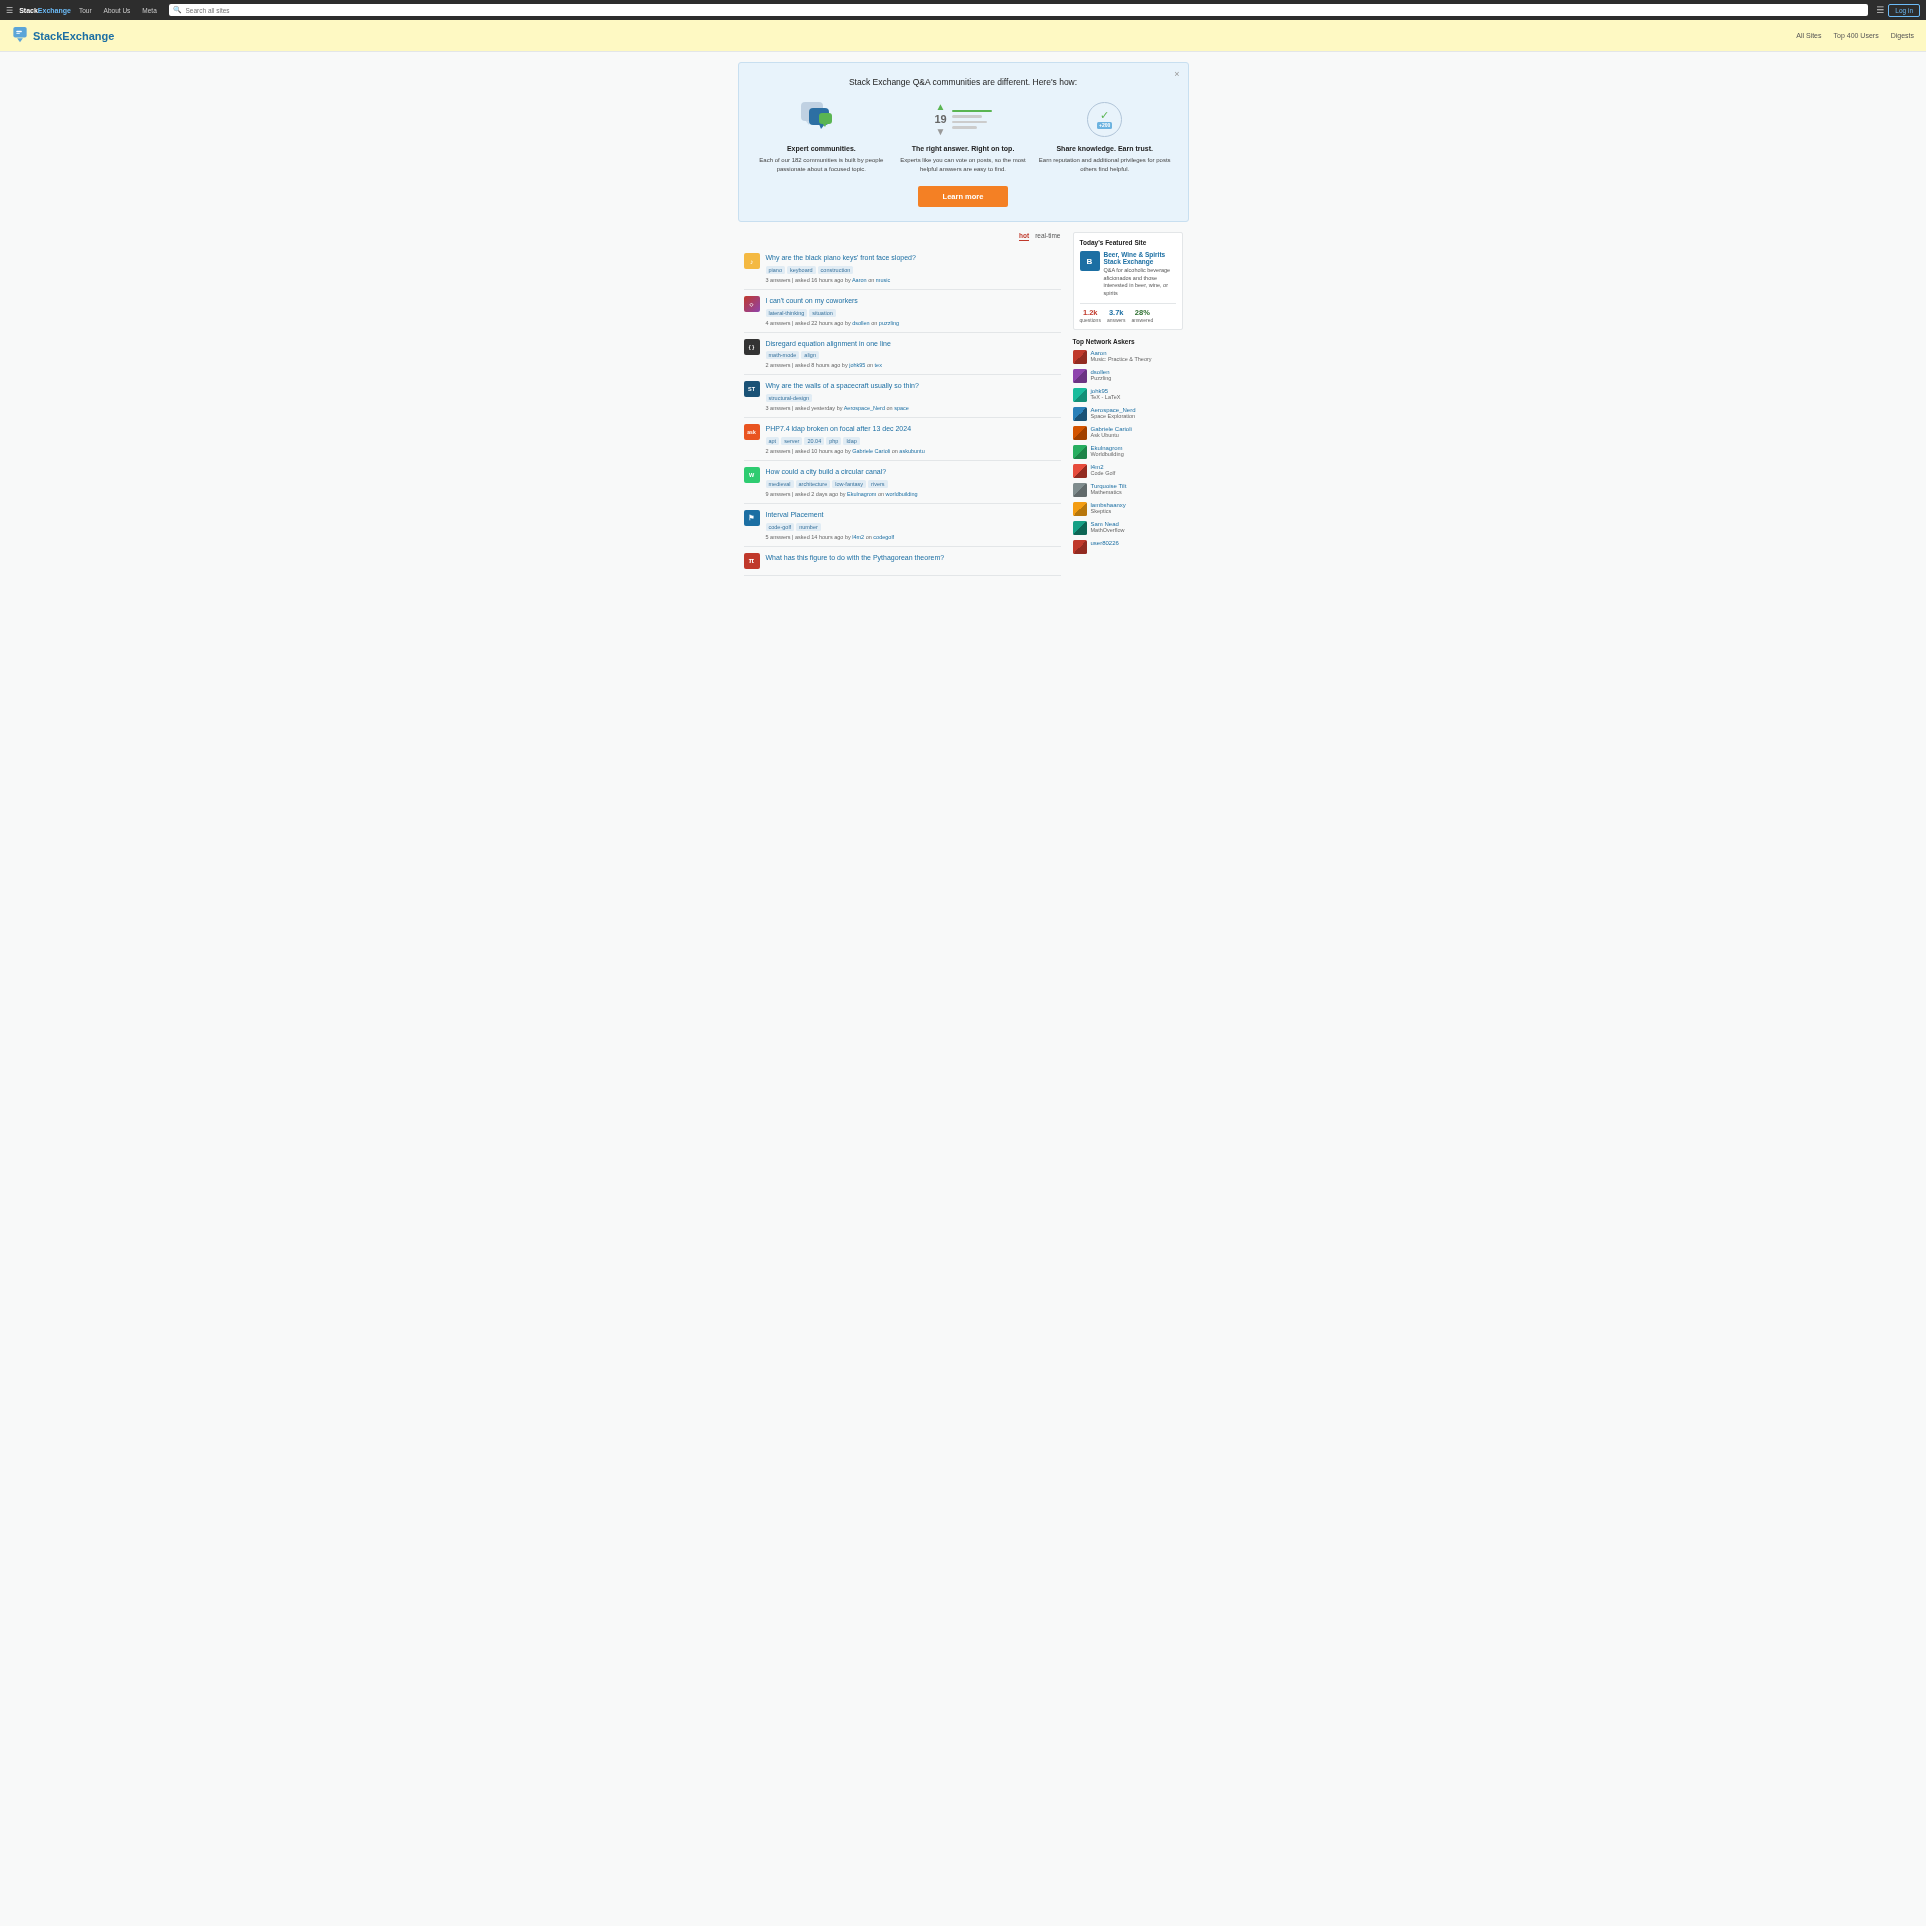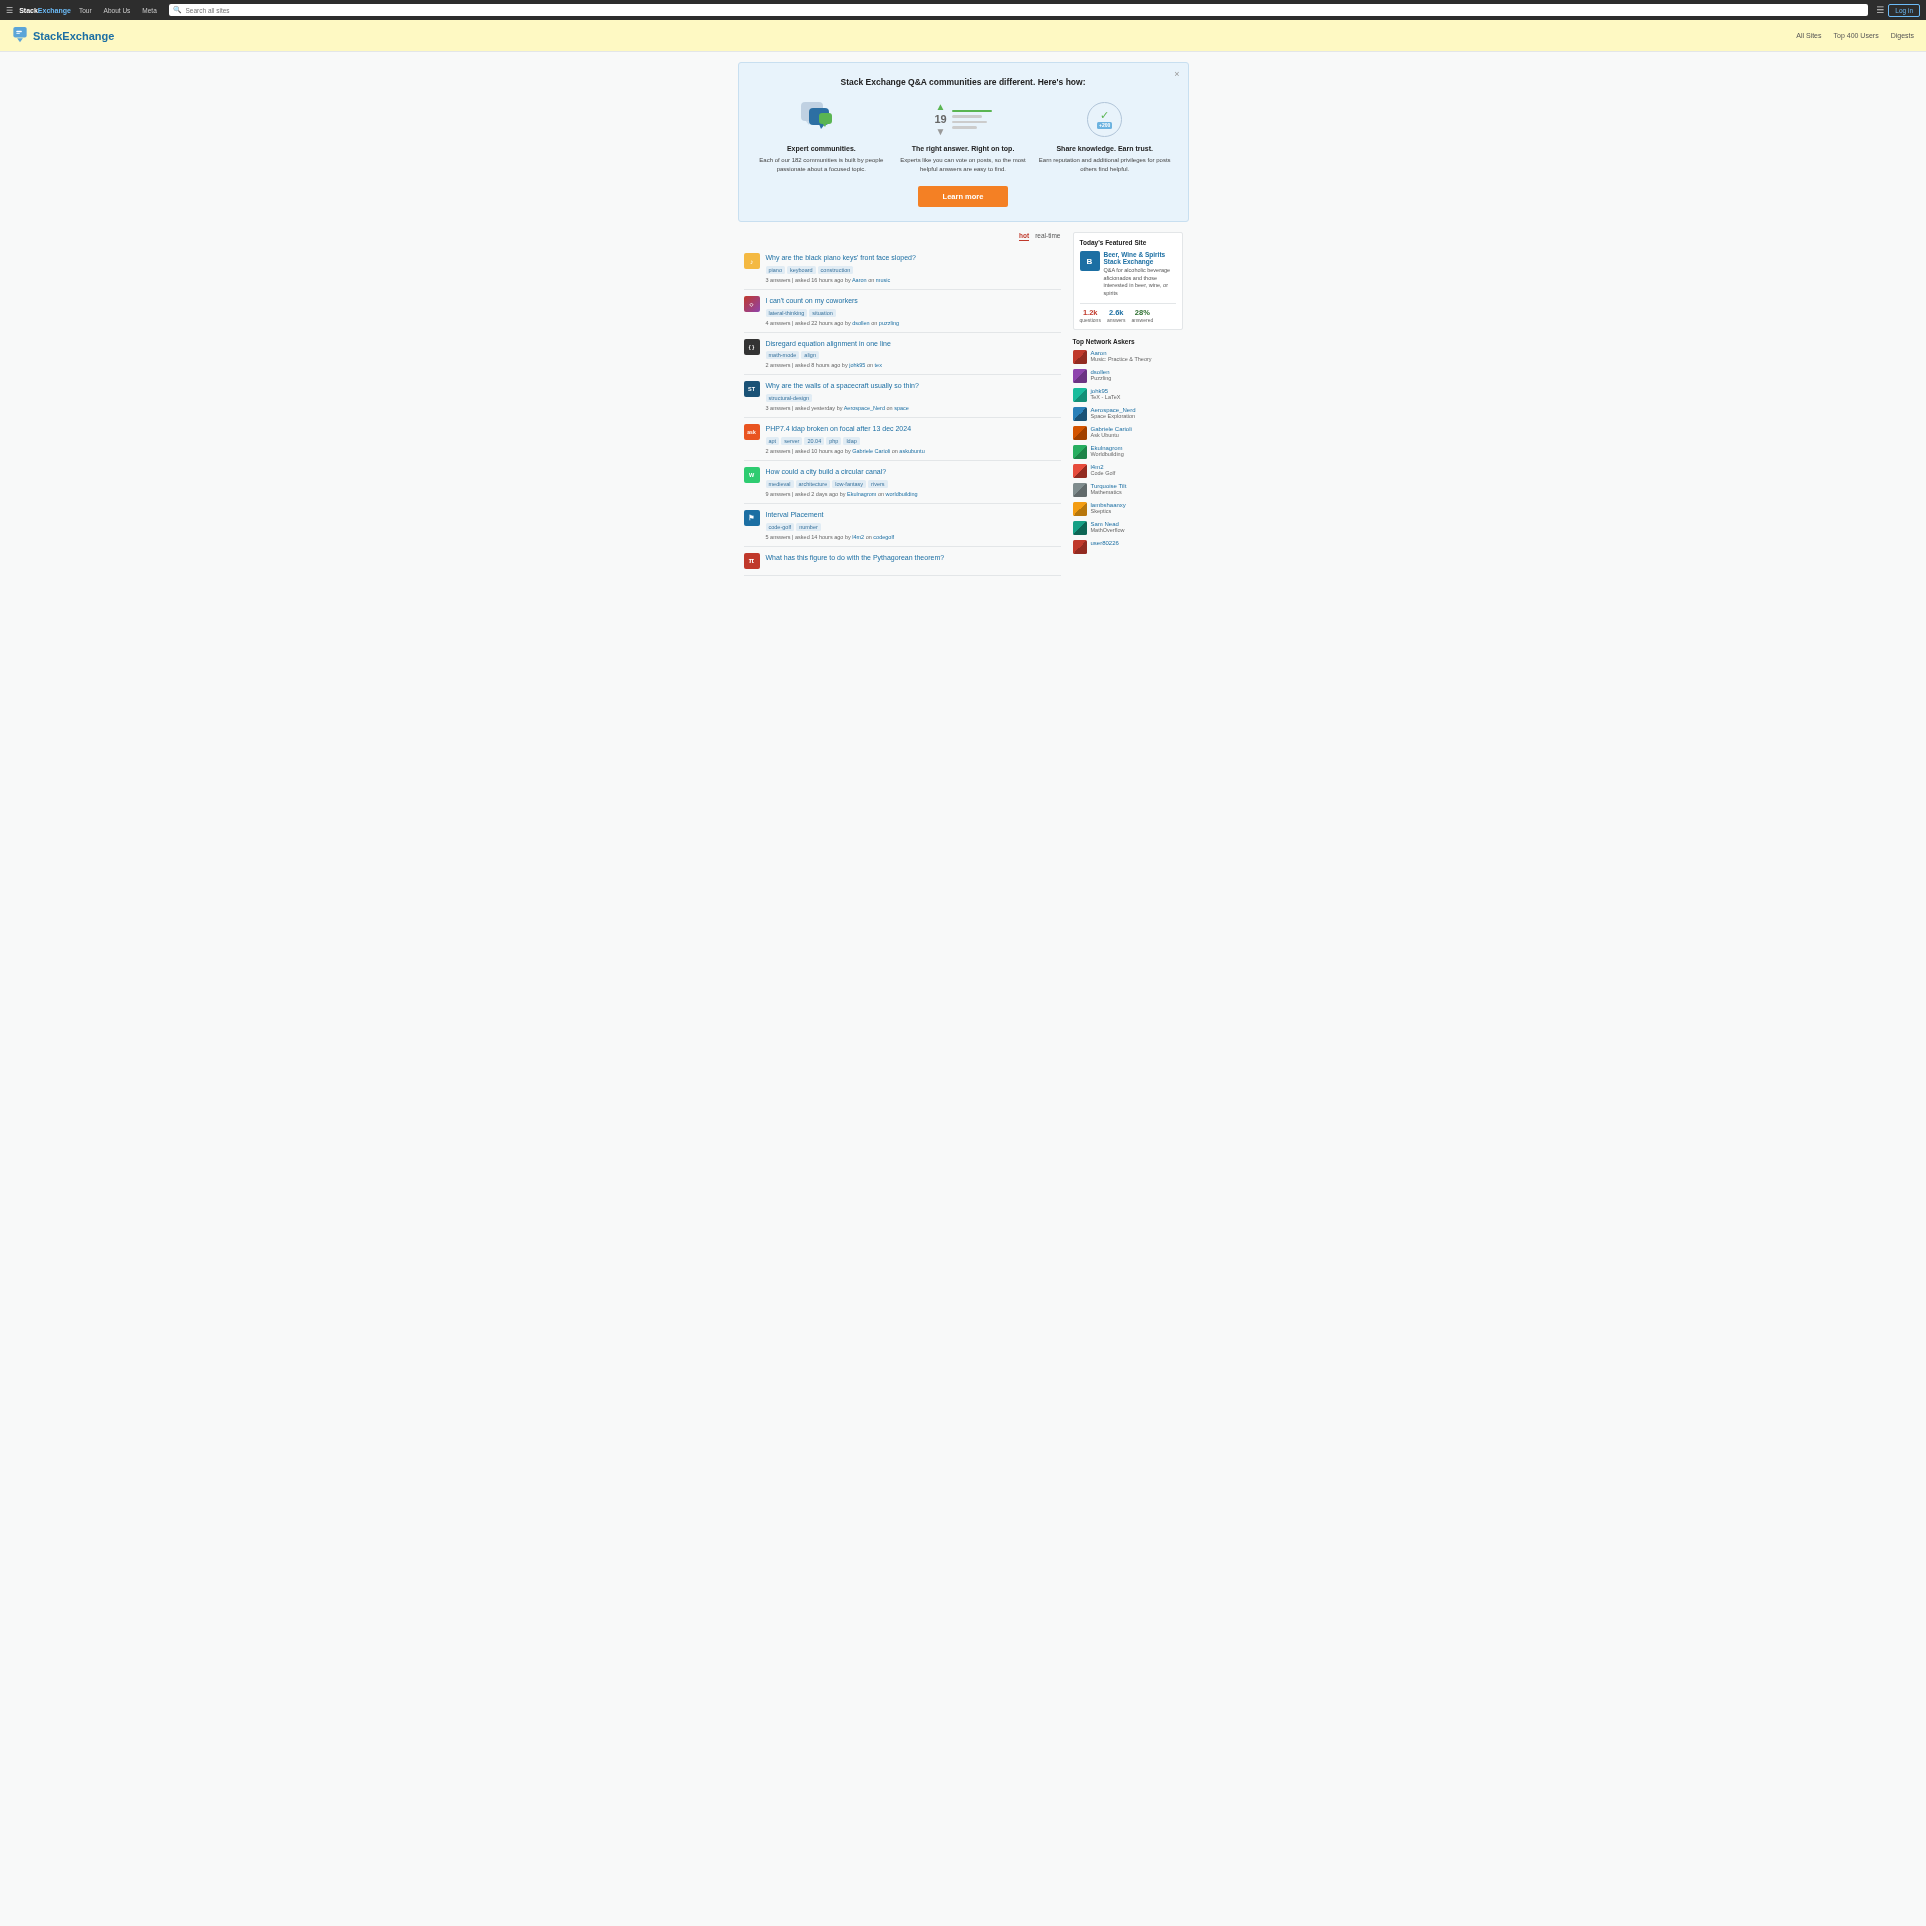--- a/index.html
+++ b/index.html
@@ -107,21 +107,21 @@
       right: 8px;
       color: #999;
       cursor: pointer;
       font-size: 9px;
       background: none;
       border: none;
     }
     .hero-title {
       text-align: center;
       font-size: 8.5px;
-      font-weight: bold;
+      font-weight: normal;
       margin-bottom: 12px;
       color: #222;
     }
     .hero-features {
       display: flex;
       justify-content: space-around;
       gap: 8px;
       margin-bottom: 12px;
     }
     .hero-feature {
@@ -682,21 +682,21 @@
             <h4>Beer, Wine &amp; Spirits Stack Exchange</h4>
             <p>Q&amp;A for alcoholic beverage aficionados and those interested in beer, wine, or spirits</p>
           </div>
         </div>
         <div class="featured-stats">
           <div class="stat-item">
             <div class="stat-value">1.2k</div>
             <div class="stat-label">questions</div>
           </div>
           <div class="stat-item">
-            <div class="stat-value blue">2.6k</div>
+            <div class="stat-value blue">3.7k</div>
             <div class="stat-label">answers</div>
           </div>
           <div class="stat-item">
             <div class="stat-value green">28%</div>
             <div class="stat-label">answered</div>
           </div>
         </div>
       </div>
 
       <div>

